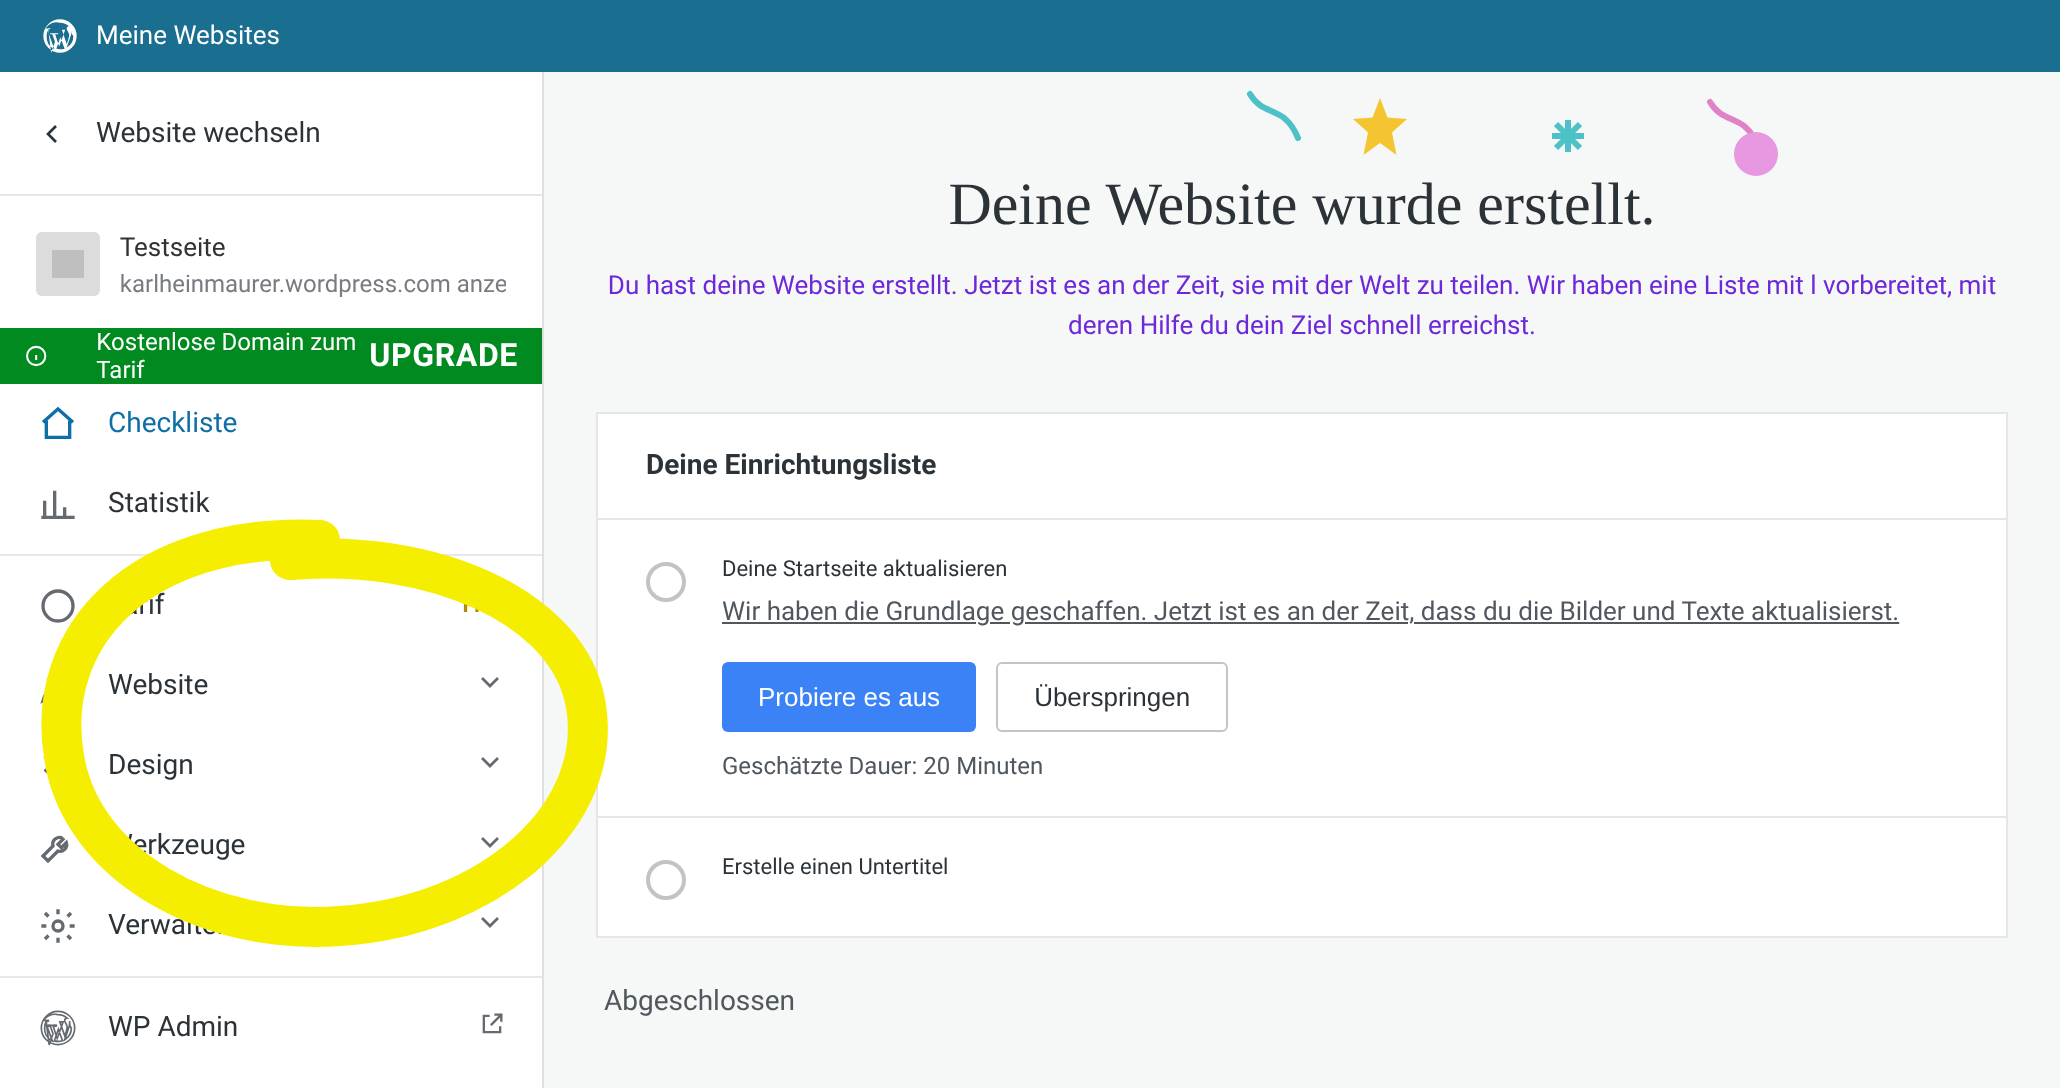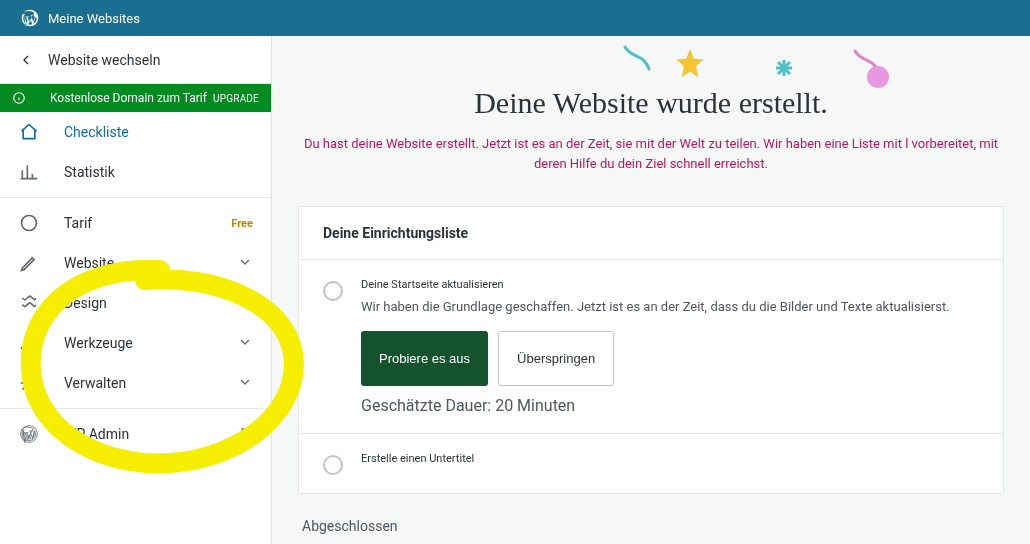--- a/index.html
+++ b/index.html
@@ -1,55 +1,55 @@
 <!DOCTYPE html>
 <html><head>
 <meta charset="utf-8">
 <style>
   * { box-sizing: border-box; margin: 0; padding: 0; }
   html, body { width: 1030px; height: 544px; font-family: -apple-system, BlinkMacSystemFont, "Segoe UI", Roboto, sans-serif; background: #f6f7f7; overflow: hidden; color: #2c3338; }
   .masterbar { position: fixed; top:0; left:0; right:0; height:36px; background:#1a6e8f; display:flex; align-items:center; padding:0 10px; z-index:50; }
   .masterbar .mb-item { display:flex; align-items:center; gap:8px; color:#fff; font-size:13px; padding:0 10px; height:100%; cursor:pointer; }
   .masterbar svg { fill:#fff; }
   .sidebar { position:fixed; top:36px; left:0; bottom:0; width:272px; background:#fff; border-right:1px solid #e0e0e0; z-index:30; font-size:14px; color:#2c3338; }
-  .sb-back { display:flex; align-items:center; gap:14px; height:48px; padding:4px 18px; border-bottom:1px solid #e6e6e6; cursor:pointer; }
+  .sb-back { display:flex; align-items:center; gap:14px; height:62px; padding:4px 18px; border-bottom:1px solid #e6e6e6; cursor:pointer; }
   .sb-back svg { stroke:#2c3338; }
   .sb-site { display:flex; gap:10px; padding:18px 18px 14px; align-items:flex-start; }
   .sb-site-icon { width:32px; height:32px; background:#dcdcdc; border-radius:3px; display:flex; align-items:center; justify-content:center; }
   .sb-site-icon div { width:16px; height:14px; background:#bfbfbf; }
   .sb-site-txt { font-size:12px; line-height:1.35; overflow:hidden; }
   .sb-site-txt .t1 { font-size:13px; color:#333; }
   .sb-site-txt .t2 { color:#787c82; white-space:nowrap; }
   .upgrade { background:#008a20; color:#fff; height:28px; display:flex; align-items:center; padding:0 12px; font-size:12px; justify-content:space-between; cursor:pointer; }
   .upgrade .u-left { display:flex; align-items:center; gap:24px; }
-  .upgrade .u-right { font-weight:400; letter-spacing:.02em; font-size:10px; }
-  .sb-item { display:flex; align-items:center; gap:24px; height:40px; padding:0 18px; cursor:pointer; position:relative; font-size:14px; color:#2c3338; }
+  .upgrade .u-right { font-weight:700; letter-spacing:.02em; font-size:16px; }
+  .sb-item { display:flex; align-items:center; gap:14px; height:40px; padding:0 18px; cursor:pointer; position:relative; font-size:14px; color:#2c3338; }
   .sb-item.active { color:#0e6ea8; }
   .sb-item .ico { width:22px; display:flex; justify-content:center; align-items:center; }
   .sb-item .ico svg { stroke:#656a71; fill:none; }
   .sb-item.active .ico svg { stroke:#0e6ea8; }
   .sb-item .lbl { flex:1; }
   .sb-item .badge { font-size:11px; font-weight:700; color:#b08b00; }
   .sb-item .chev svg { stroke:#656a71; }
   .sb-sep { height:1px; background:#e8e8e8; margin:5px 0; }
   .main { position:absolute; top:36px; left:272px; right:0; bottom:0; overflow:hidden; }
   .hero { text-align:center; padding:18px 24px 0; position:relative; }
   .hero h1 { font-size:30px; font-weight:400; color:#2c3338; margin-top:32px;font-family:Liberation Serif, serif; }
-  .hero p  { font-size:13px; color:#be185d; margin-top:14px; line-height:1.55; }
+  .hero p  { font-size:13px; color:#6d28d9; margin-top:14px; line-height:1.55; }
   .confetti { position:absolute; }
   .list-card { margin:32px 26px 0; background:#fff; border:1px solid #e6e6e6; border-radius:0; }
   .list-hdr { padding:18px 24px; font-size:14px;font-weight:bold; }
   .task { display:flex; gap:18px; border-top:1px solid #e6e6e6; padding:18px 24px; }
   .task .ring { width:20px; height:20px; border:2px solid #c3c3c3; border-radius:50%; flex-shrink:0; margin-top:3px; }
   .task .t-title { font-size:11px; font-weight:400; }
-  .task .t-desc  { font-size:13px; color:#50575e; margin-top:6px; line-height:1.5; }
+  .task .t-desc  { font-size:13px; color:#50575e; margin-top:6px; line-height:1.5;text-decoration:underline; }
   .task .btns { margin-top:14px; display:flex; gap:10px; }
-  .btn-primary { background:#14532d; color:#fff; border:none; padding:9px 18px; font-size:13px; border-radius:3px; cursor:pointer; }
-  .btn-secondary{ background:#fff; color:#2c3338; border:1px solid #c3c4c7; padding:19px 18px; font-size:13px; border-radius:3px; cursor:pointer;text-align:center; }
-  .task .eta { font-size:16px; color:#50575e; margin-top:10px; }
+  .btn-primary { background:#3b82f6; color:#fff; border:none; padding:9px 18px; font-size:13px; border-radius:3px; cursor:pointer; }
+  .btn-secondary{ background:#fff; color:#2c3338; border:1px solid #c3c4c7; padding:9px 18px; font-size:13px; border-radius:3px; cursor:pointer;text-align:center; }
+  .task .eta { font-size:12px; color:#50575e; margin-top:10px; }
   .completed-hdr { margin:24px 30px 0; font-size:14px; color:#50575e; }
   .yellow-ring { position:absolute; pointer-events:none; z-index:40; }
 </style>
 </head>
 <body>
 
 <div class="masterbar">
   <div class="mb-item">
     <svg width="20" height="20" viewBox="0 0 24 24">
         <path d="M12 2a10 10 0 1 0 0 20 10 10 0 0 0 0-20zm-8 10c0-1.1.2-2.2.6-3.2l4 11A8 8 0 0 1 4 12zm8 8c-.8 0-1.5-.1-2.2-.3l2.4-7 2.5 6.8.1.1c-.9.3-1.8.4-2.8.4zm1.1-11.7h2l-3.6 10-2.4-7.3a21 21 0 0 0 1.7-.1c.4 0 .4-.6 0-.6-1 .1-2 .1-2.8.1l-1.7-.1c-.4 0-.5.6 0 .6l1.1.1 1.6 4.4-2.3 6.8L4.9 8.1c.5 0 1.1-.1 1.1-.1.4 0 .4-.6 0-.6-1 .1-2 .1-2.8.1A8 8 0 0 1 12 4c2.1 0 4 .8 5.4 2.1h-.1c-.8 0-1.3.7-1.3 1.4 0 .7.4 1.2.8 1.9.3.5.7 1.2.7 2.2 0 .7-.3 1.5-.6 2.6l-.8 2.7-3-8.6zm6.1 2.6A8 8 0 0 1 20 12a8 8 0 0 1-4 7l2.4-7c.5-1.1.6-2 .6-2.8l-.1-1.3z"></path>
@@ -57,20 +57,29 @@
     <span>Meine Websites</span>
   </div>
 </div>
 
 <div class="sidebar">
   <div class="sb-back">
     <svg width="16" height="16" viewBox="0 0 24 24" fill="none" stroke-width="2">
         <path d="M15 18l-6-6 6-6"></path>
       </svg>
     <span>Website wechseln</span>
+  </div>
+  <div class="sb-site">
+    <div class="sb-site-icon">
+        <div></div>
+      </div>
+    <div class="sb-site-txt">
+      <div class="t1">Testseite</div>
+      <div class="t2">karlheinmaurer.wordpress.com anze</div>
+    </div>
   </div>
   <div class="upgrade">
     <div class="u-left">
       <svg width="14" height="14" viewBox="0 0 24 24" fill="none" stroke="#fff" stroke-width="2">
           <circle cx="12" cy="12" r="9"></circle>
           <line x1="12" y1="8" x2="12" y2="8"></line>
           <line x1="12" y1="11" x2="12" y2="16"></line>
         </svg>
       <span>Kostenlose Domain zum Tarif</span>
     </div>

